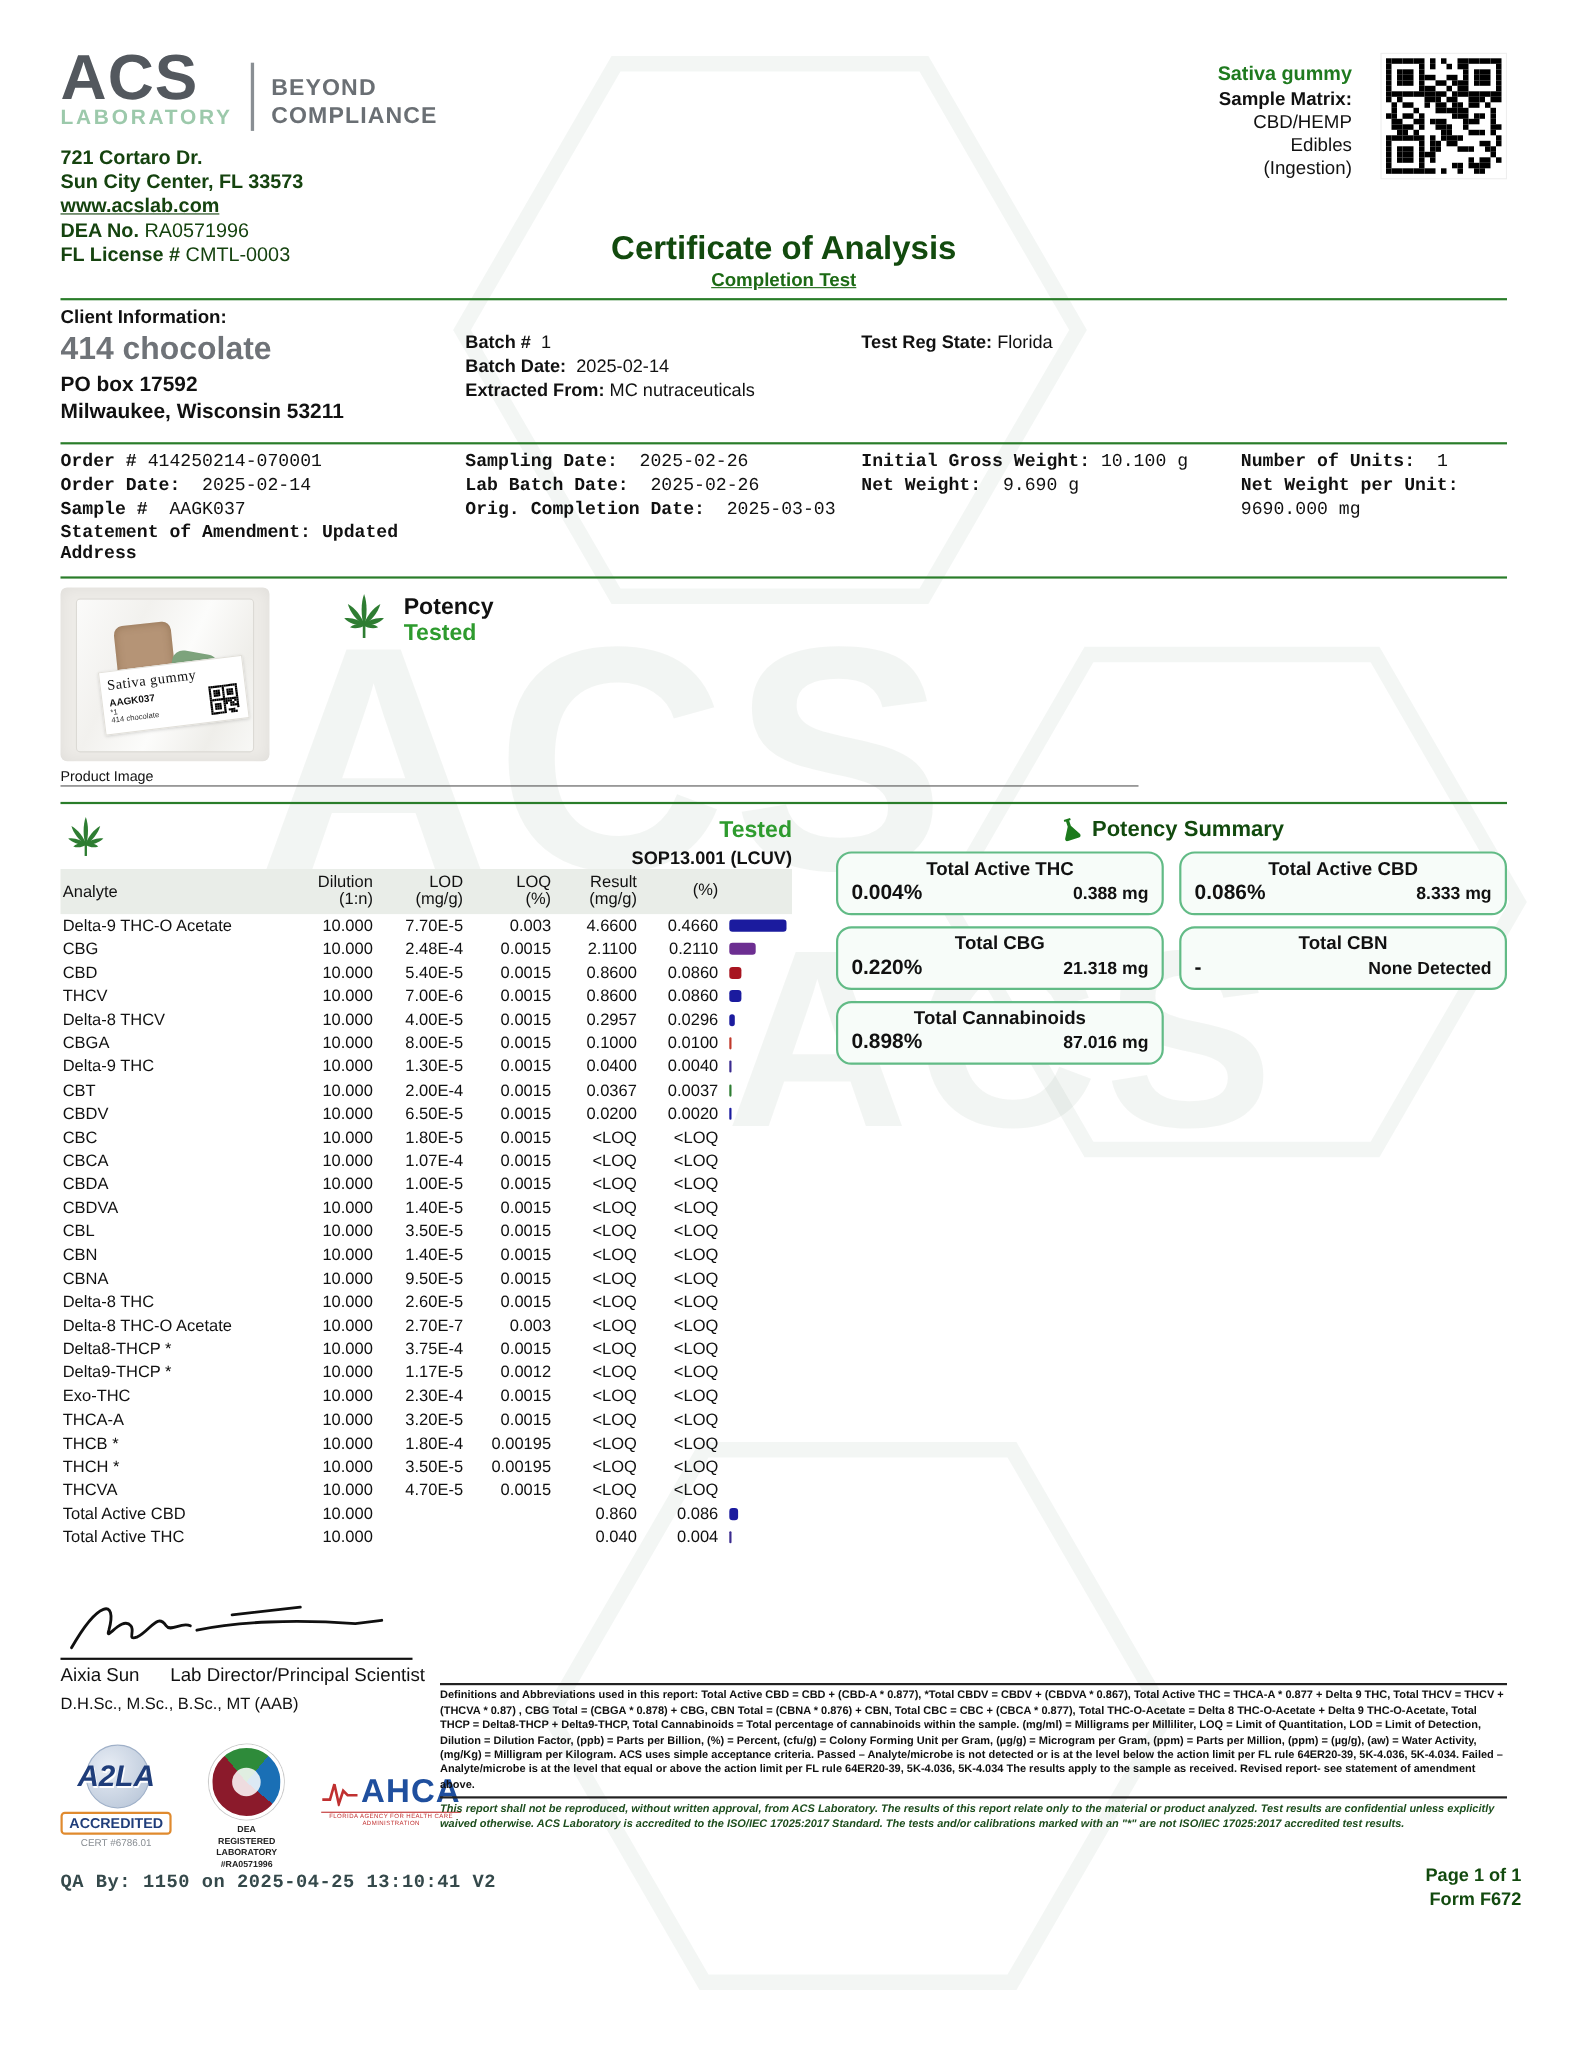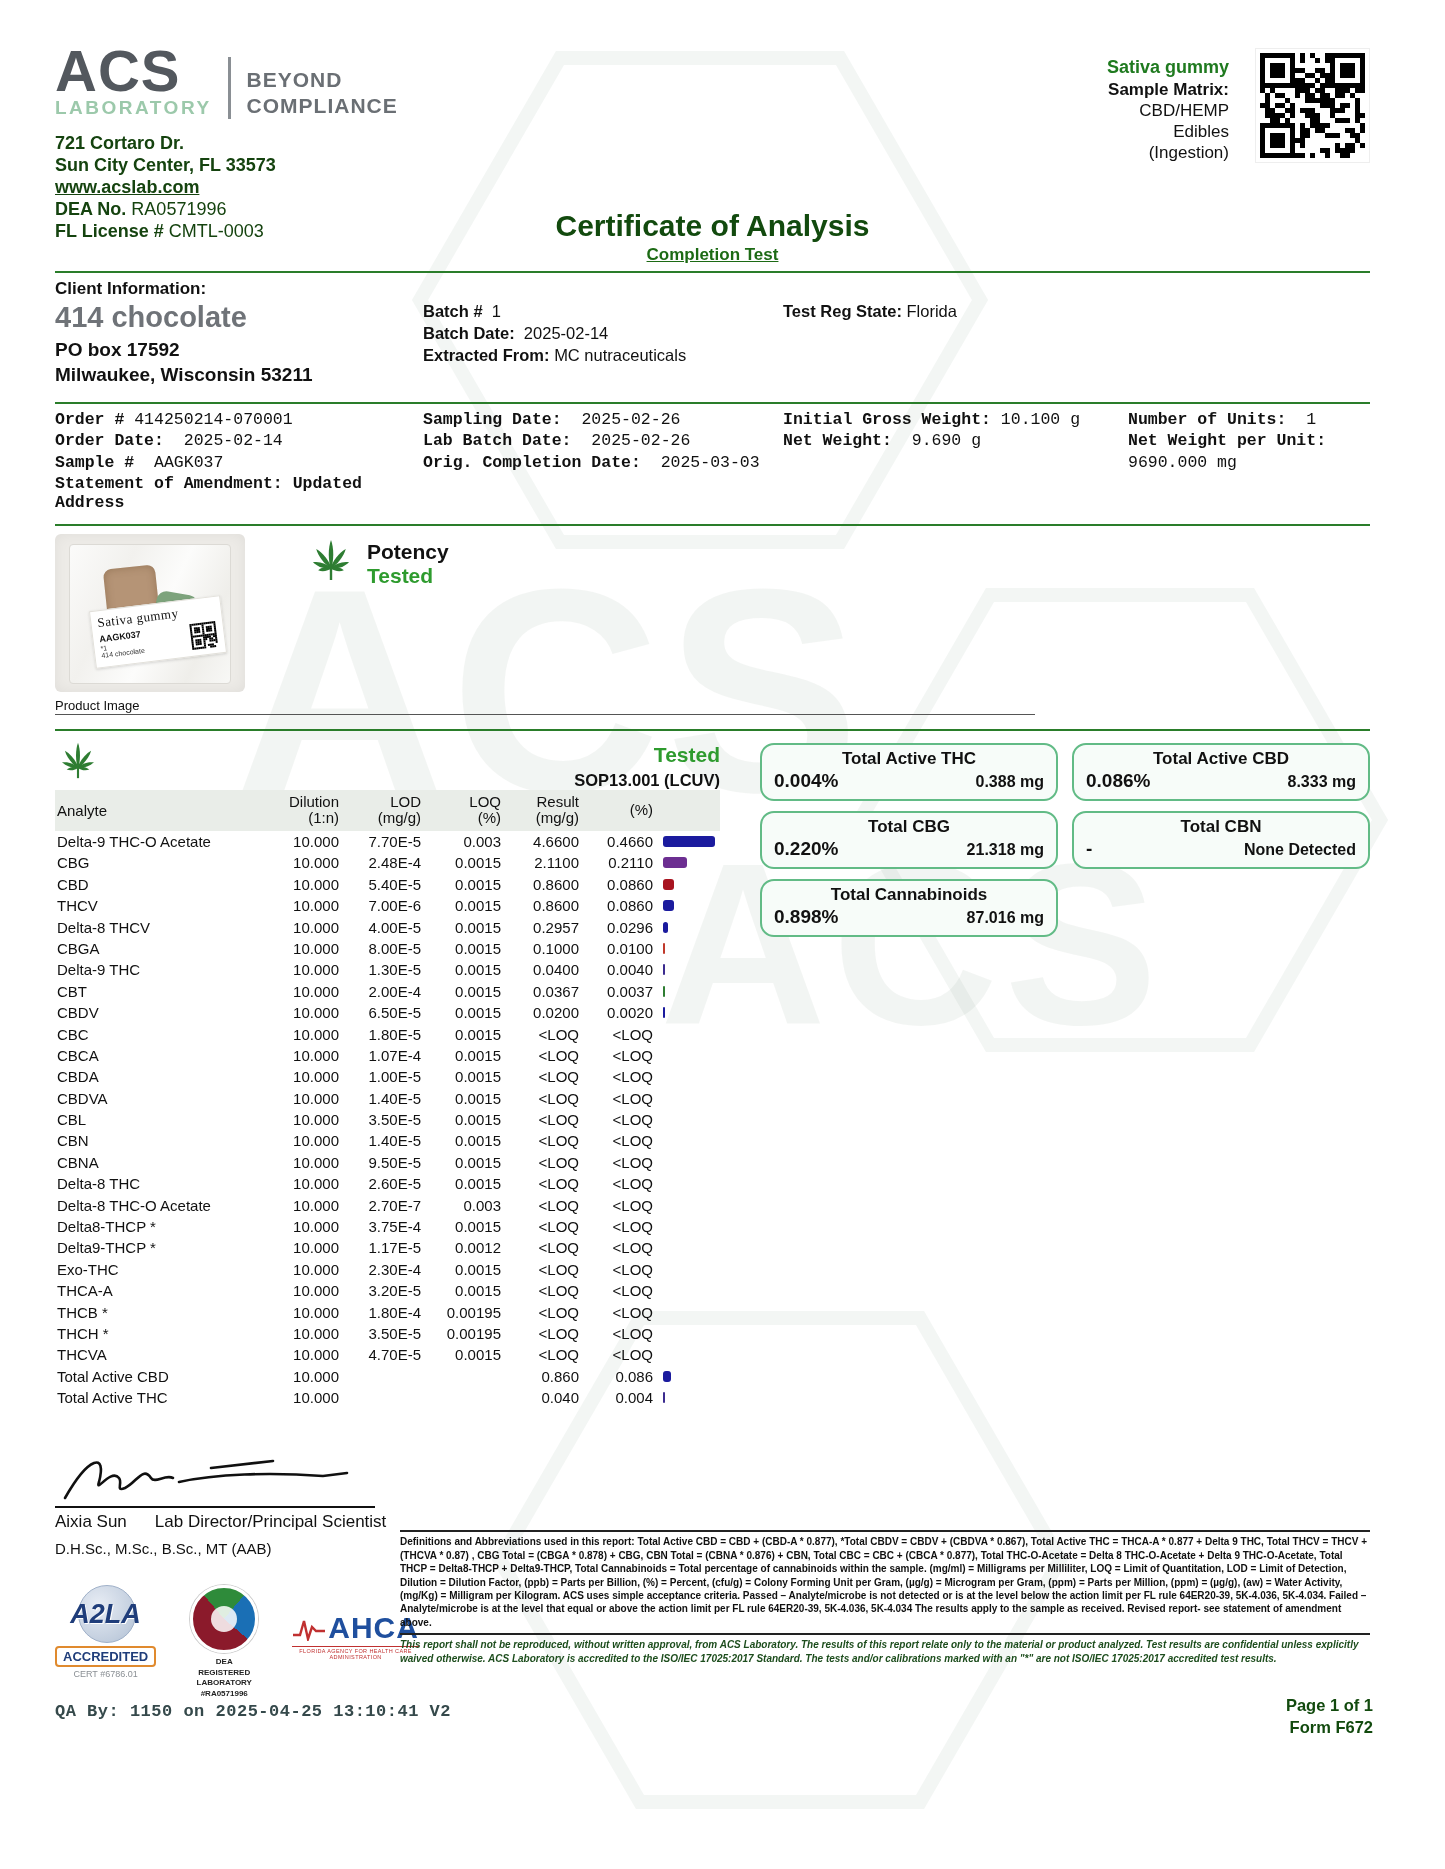--- a/index.html
+++ b/index.html
@@ -120,21 +120,21 @@
   .dea-text{font-size:8px;font-weight:bold;color:#222;margin-top:4px;line-height:1.3;}
   .ahca{width:150px;text-align:center;padding-top:26px;}
   .ahca-row{display:flex;align-items:center;justify-content:center;gap:2px;}
   .ahca-text{font-size:30px;font-weight:bold;color:#1f4f9e;letter-spacing:1px;}
   .ahca-sub{font-size:5.5px;color:#c03030;border-top:1px solid #c03030;margin-top:1px;padding-top:1px;letter-spacing:.4px;}
   .legal-col{flex:1;padding-top:84px;}
   .defs{border-top:2px solid #222;border-bottom:2px solid #222;padding:3px 0 4px 0;
         font-size:10px;font-weight:bold;line-height:1.34;color:#101010;}
   .disclaimer{font-size:10px;font-style:italic;font-weight:bold;color:#1d4d1d;line-height:1.4;margin-top:3px;}
   
-  .footer{position:absolute;left:55px;right:72px;top:1694px;display:flex;z-index:1;justify-content:center;}
+  .footer{position:absolute;left:55px;right:62px;top:1694px;display:flex;z-index:1;justify-content:center;}
   .qa{font-family:"Liberation Mono",monospace;font-size:17px;font-weight:bold;color:#35494b;letter-spacing:.5px;margin-top:8px;}
   .pageinfo{margin-left:auto;text-align:right;font-size:16.5px;font-weight:bold;color:#124a0e;line-height:1.35;}
 </style>
 </head>
 <body>
 
 <div class="page">
 
   <div class="wm">
     <svg width="1445" height="1869">
@@ -1179,20 +1179,26 @@
               <div class="tcell c-res">0.040</div>
               <div class="tcell c-pct">0.004</div>
               <div class="tcell c-bar">
                 <span class="bar" style="width: 2px; background: rgb(59, 43, 143);"></span>
               </div>
             </div>
           </div>
       </div>
 
       <div class="summary">
+        <div class="summary-title">
+          <svg width="20" height="22" viewBox="0 0 20 22">
+            <path d="M7 1 h6 v2 h-1.5 v5 l5.5 9.5 a2 2 0 0 1 -1.8 3 h-10.4 a2 2 0 0 1 -1.8 -3 L8.5 8 V3 H7 Z" fill="#1c7a1c" transform="rotate(-18 10 11)"></path>
+          </svg>
+          <span>Potency Summary</span>
+        </div>
         <div class="cards">
           <div class="card">
             <div class="card-title">Total Active THC</div>
             <div class="card-vals">
                 <span class="card-pct">0.004%</span>
                 <span class="card-amt">0.388 mg</span>
               </div>
           </div>
           <div class="card">
             <div class="card-title">Total Active CBD</div>

